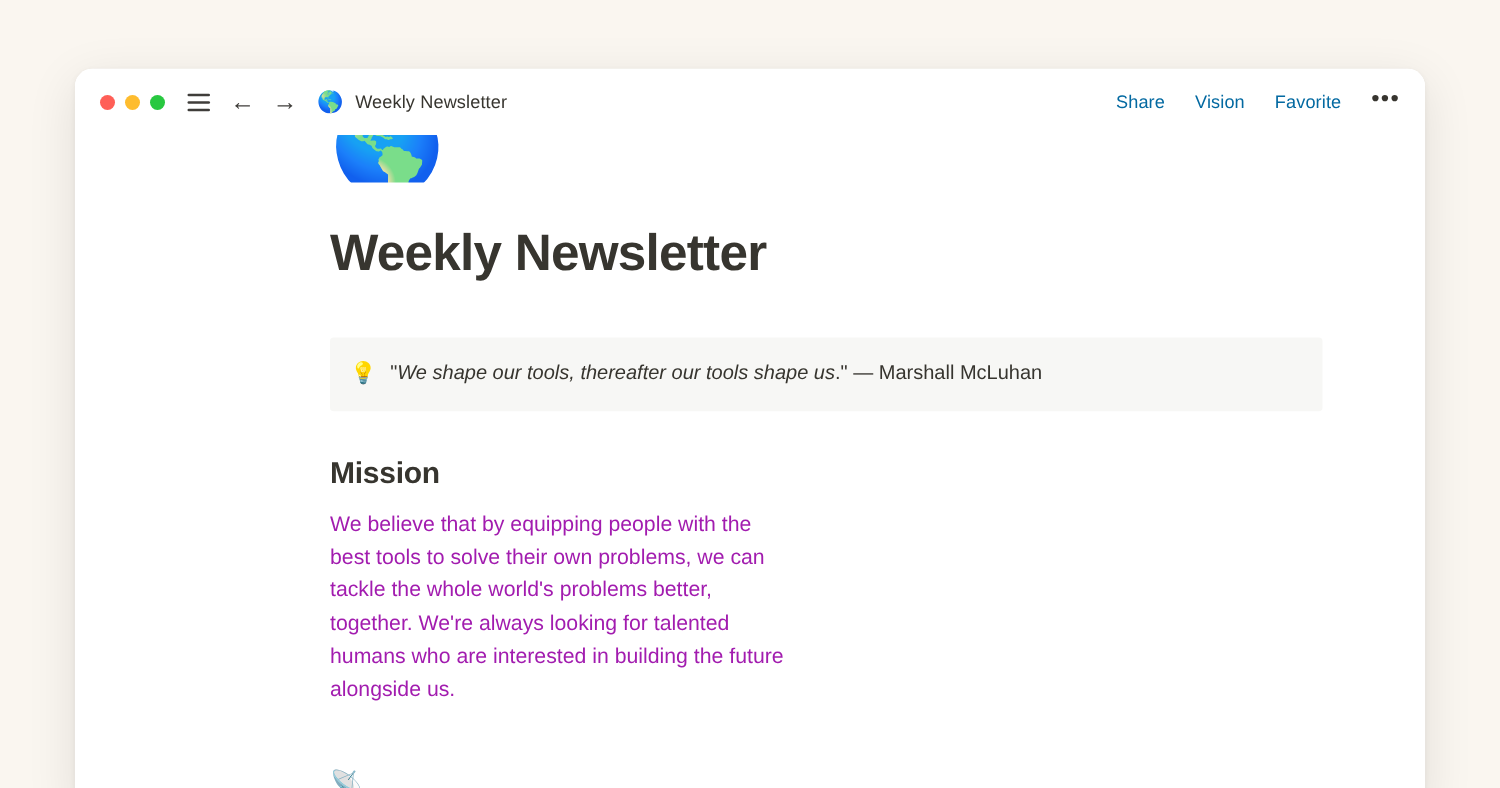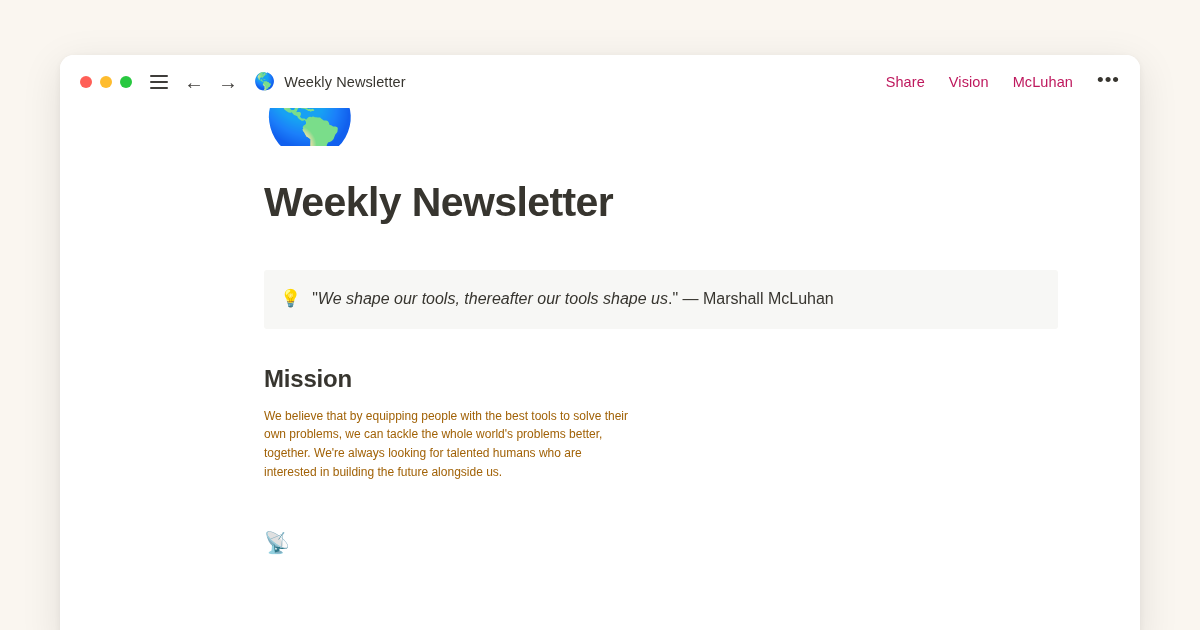--- a/index.html
+++ b/index.html
@@ -101,21 +101,21 @@
   }
 
   .tb-right {
     margin-left: auto;
     display: flex;
     align-items: center;
     gap: 24px;
   }
   .tb-link {
     font-size: 14.5px;
-    color: #be185d;
+    color: #0369a1;
     letter-spacing: 0.1px;
   }
   .ellipsis {
     font-size: 19px;
     color: #37352f;
     letter-spacing: 1px;
     line-height: 1;
     padding-bottom: 5px;
   }
 
@@ -179,23 +179,23 @@
   .col:last-child { padding-left: 26px; width: 398px; }
 
   h2.section-title {
     font-size: 24px;
     font-weight: 700;
     color: #37352f;
     margin: 0 0 14px 0;
     letter-spacing: -0.2px;
   }
   .body-text {
-    font-size: 12px;
+    font-size: 17px;
     line-height: 1.55;
-    color: #a16207;
+    color: #a21caf;
     margin: 0;
     max-width: 370px;
   }
   .col:last-child .body-text { max-width: 348px; }
 
   h2.announce {
     font-size: 24px;
     font-weight: 700;
     color: #37352f;
     margin: 50px 0 0 0;
@@ -228,21 +228,21 @@
     <div class="tb-icon arrow fwd">→</div>
 
     <div class="doc-chip">
       <span class="globe-small">🌎</span>
       <span class="doc-title">Weekly Newsletter</span>
     </div>
 
     <div class="tb-right">
       <span class="tb-link">Share</span>
       <span class="tb-link">Vision</span>
-      <span class="tb-link">McLuhan</span>
+      <span class="tb-link">Favorite</span>
       <span class="ellipsis">•••</span>
     </div>
   </div>
 
   <div class="page">
     <div class="content">
 
       <span class="page-emoji">🌎</span>
 
       <h1 class="page-title">Weekly Newsletter</h1>

